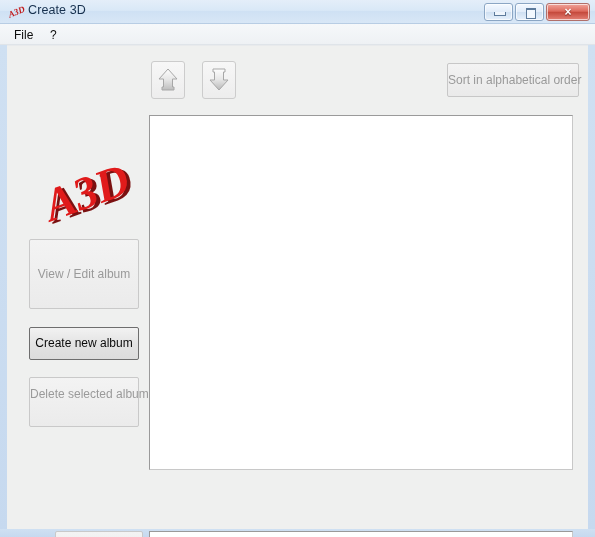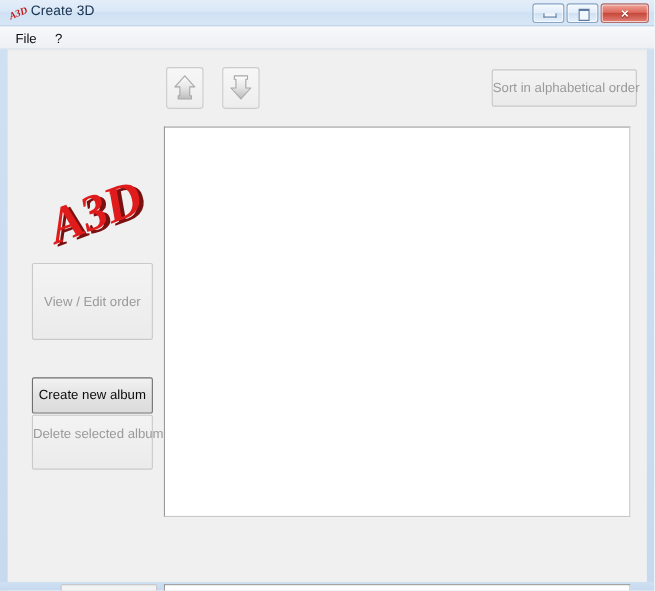--- a/index.html
+++ b/index.html
@@ -196,21 +196,20 @@
     height: 70px;
     line-height: 68px;
   }
   .btn-create {
     top: 281px;
     height: 33px;
     line-height: 31px;
     color: #0a0a0a;
     border: 1px solid #6e6e6e;
     background: linear-gradient(to bottom, #f2f2f2 0%, #e3e3e3 52%, #dcdcdc 100%);
-    margin-top: 16px;
   }
   .btn-delete {
     top: 331px;
     height: 50px;
     line-height: 33px;
   }
 
   .edit-btn {
     position: absolute;
     left: 48px; top: 485px;
@@ -330,21 +329,21 @@
 
     <div class="logo">
       <svg width="112" height="82" viewBox="0 0 112 82">
         <g transform="rotate(-20 56 41)">
           <text x="8" y="56" font-family="Liberation Serif, serif" font-size="46" font-style="italic" font-weight="bold" fill="#7a1010" transform="translate(3,3)">A3D</text>
           <text x="8" y="56" font-family="Liberation Serif, serif" font-size="46" font-style="italic" font-weight="bold" fill="#e01b1b">A3D</text>
         </g>
       </svg>
     </div>
 
-    <div class="side-btn btn-view">View / Edit order</div>
+    <div class="side-btn btn-view">View / Edit album</div>
     <div class="side-btn btn-create">Create new album</div>
     <div class="side-btn btn-delete">Delete selected album</div>
 
     <div class="listbox"></div>
 
     <div class="edit-btn">Edit</div>
     <input class="textfield" type="text" placeholder="" style="">
   </div>
 
 </div>

